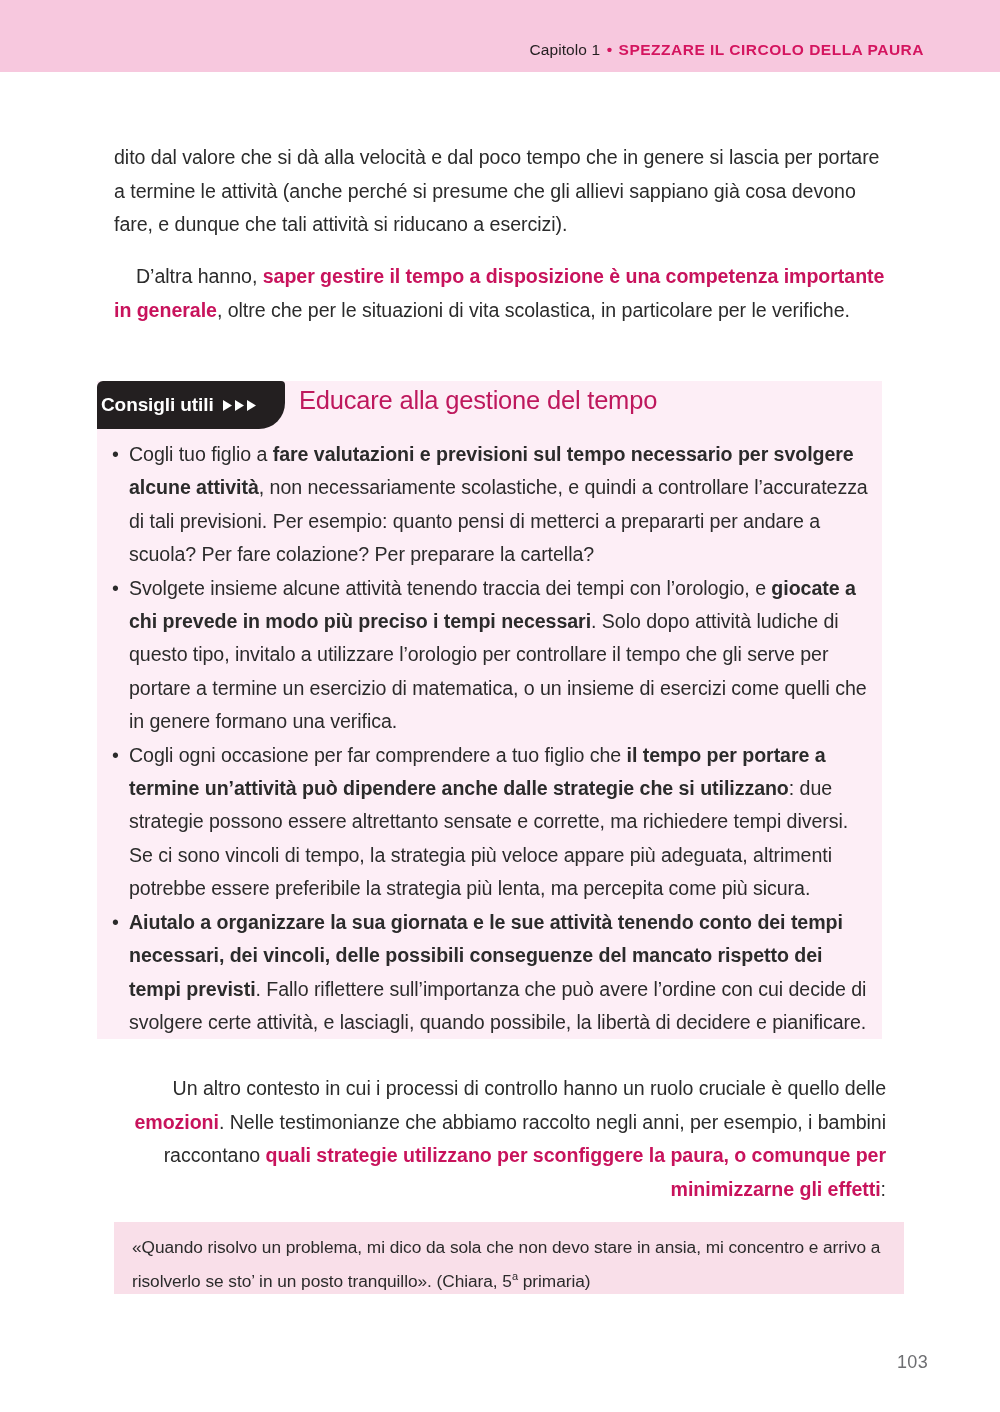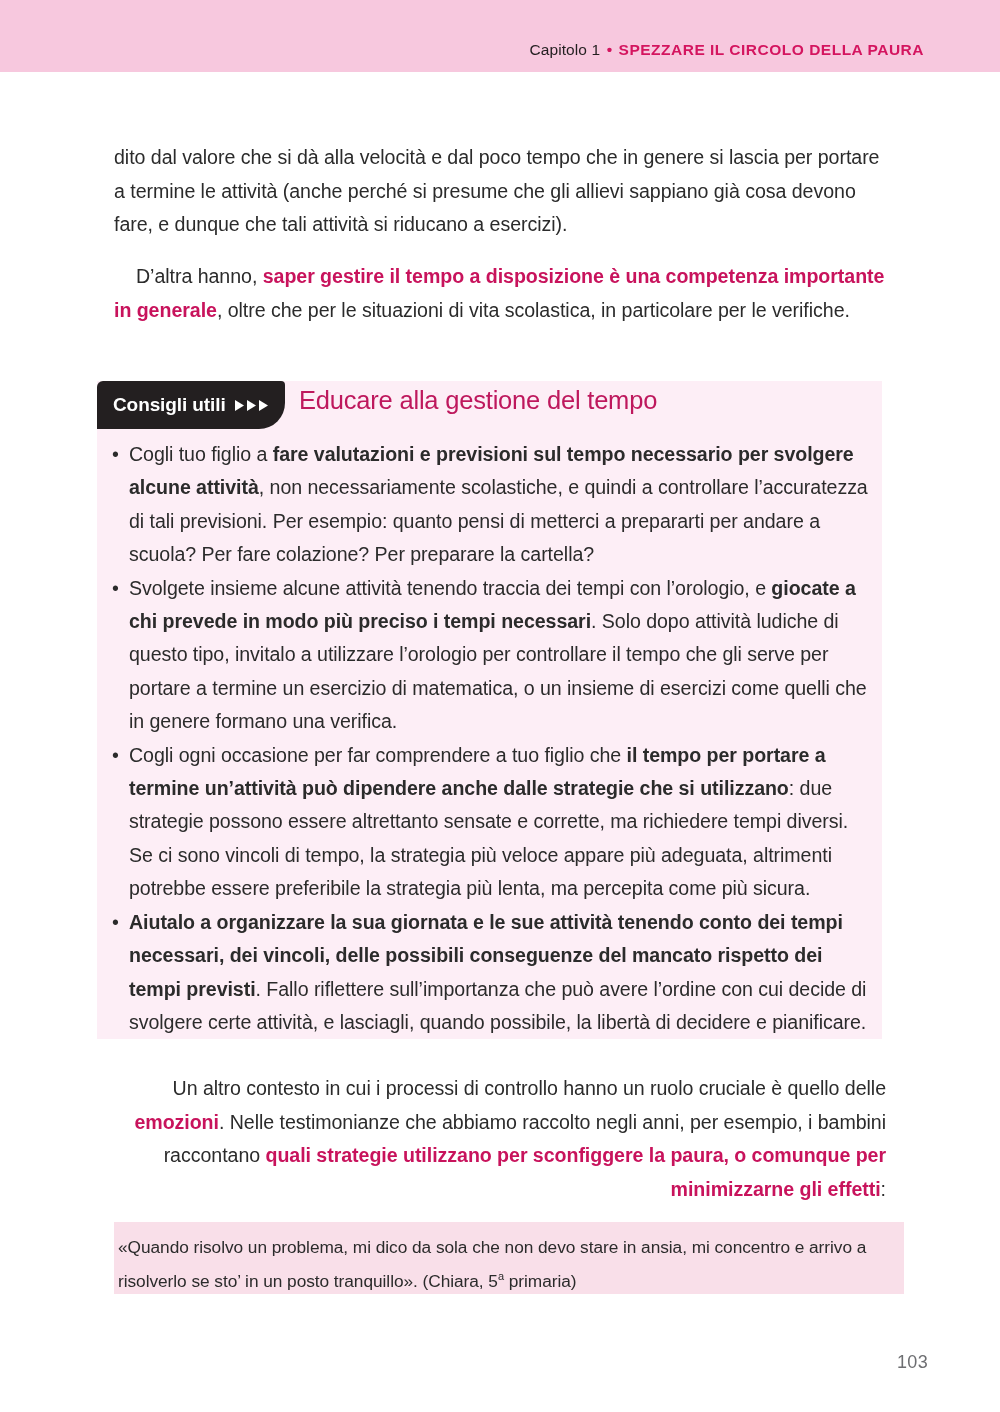--- a/index.html
+++ b/index.html
@@ -87,21 +87,21 @@
     top: 0px;
     width: 188px;
     height: 48px;
     background: #231f20;
     border-top-left-radius: 6px;
     border-bottom-right-radius: 26px;
     border-top-right-radius: 4px;
     box-sizing: border-box;
     display: flex;
     align-items: center;
-    padding-left: 16px;
+    padding-left: 4px;
   }
   .tipbox-tab-label {
     color: #ffffff;
     font-weight: 700;
     font-size: 19px;
     letter-spacing: -0.1px;
     white-space: nowrap;
   }
   .arrows {
     display: inline-flex;
@@ -149,21 +149,21 @@
 
   
   .quotebox {
     position: absolute;
     left: 114px;
     top: 1222px;
     width: 790px;
     height: 72px;
     background: #f9dfe9;
     box-sizing: border-box;
-    padding: 11px 18px 0 4px;
+    padding: 11px 18px 0 18px;
   }
   .quotebox-text {
     font-size: 17.3px;
     line-height: 29px;
     color: #2b2b2b;
     letter-spacing: -0.05px;
   }
   .quotebox-text sup {
     font-size: 11px;
     vertical-align: super;

